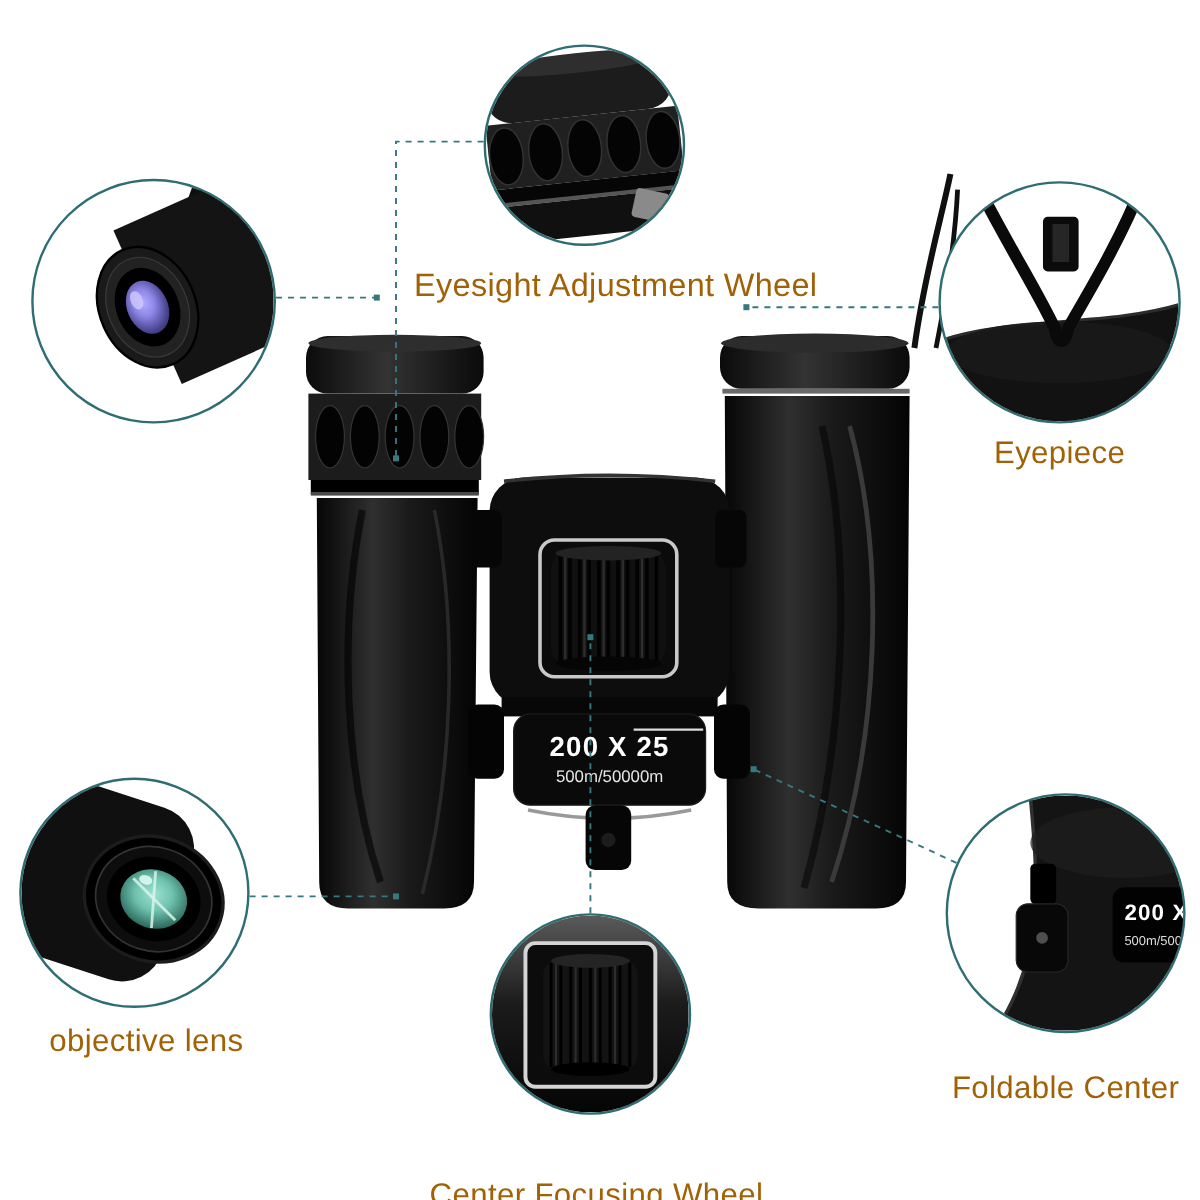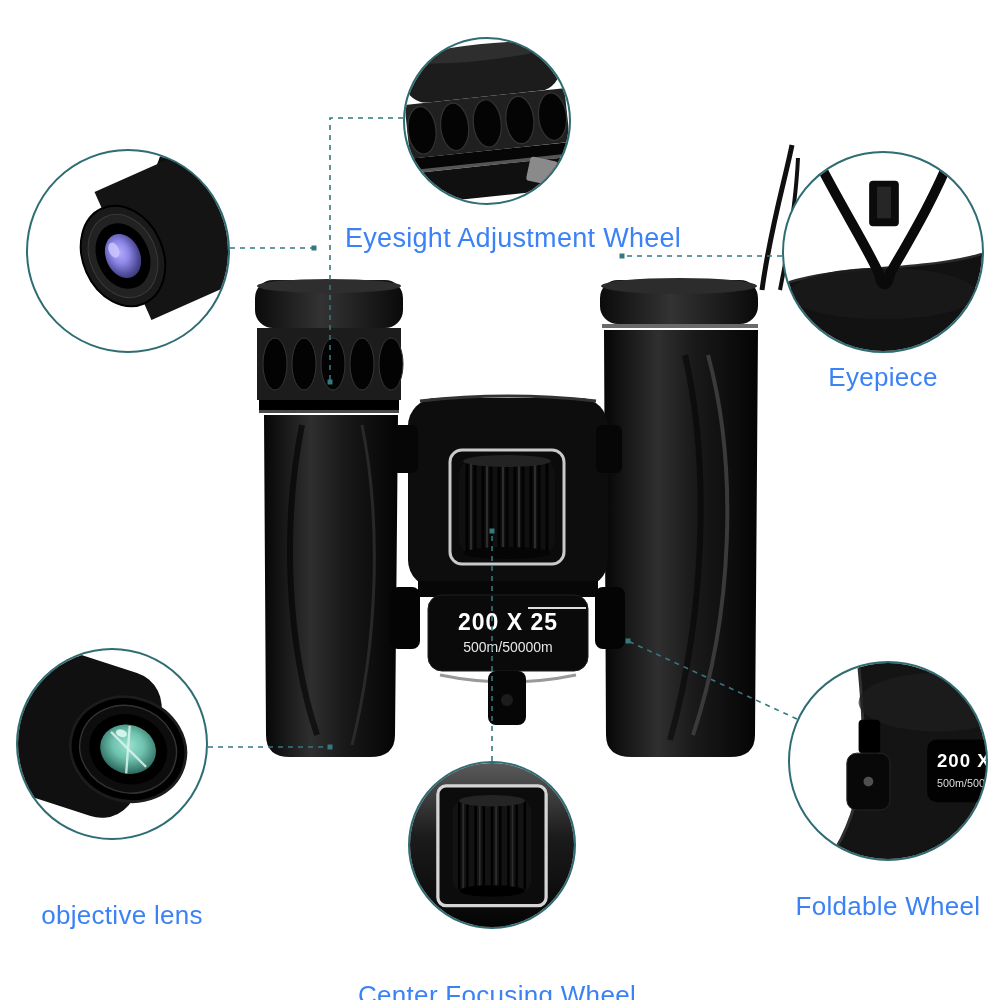--- a/index.html
+++ b/index.html
@@ -4,21 +4,21 @@
 <style>
   html,body{margin:0;padding:0;background:#ffffff;}
   body{font-family:"Liberation Sans", sans-serif;}
   #stage{position:relative;width:1000px;height:1000px;background:#ffffff;overflow:hidden;}
   .callout-circle{
     position:absolute;border:2px solid #2d6d73;border-radius:50%;
     background:#ffffff;overflow:hidden;box-sizing:border-box;
   }
   .callout-circle svg{display:block;width:100%;height:100%;}
   .part-label{
-    position:absolute;color:#3b82f6;font-size:26px;letter-spacing:.3px;
+    position:absolute;color:#a16207;font-size:26px;letter-spacing:.3px;
     white-space:nowrap;
   }
   .centered{text-align:center;}
   #binos-svg{position:absolute;left:240px;top:140px;}
   #connector-svg{position:absolute;left:0;top:0;pointer-events:none;}
 </style>
 </head>
 <body>
 
 <div id="stage">
@@ -263,19 +263,19 @@
       <text x="150" y="106" font-family="Liberation Sans, sans-serif" font-size="19" font-weight="bold" fill="#ffffff" letter-spacing="1">200 X 25</text>
       <text x="150" y="127" font-family="Liberation Sans, sans-serif" font-size="11" fill="#dddddd">500m/50000m</text>
     </svg>
   </div>
 
   <div class="part-label" style="left:345px;top:223px;font-size:27px;">Eyesight Adjustment Wheel</div>
 
 
   <div class="part-label centered" style="left:783px;top:362px;width:200px;">Eyepiece</div>
 
-  <div class="part-label centered" style="left:12px;top:852px;width:220px;margin-top:48px;">objective lens</div>
+  <div class="part-label centered" style="left:12px;top:852px;width:220px;">objective lens</div>
 
   <div class="part-label centered" style="left:347px;top:980px;width:300px;">Center Focusing Wheel</div>
 
-  <div class="part-label centered" style="left:783px;top:891px;width:210px;">Foldable Wheel</div>
+  <div class="part-label centered" style="left:783px;top:891px;width:210px;">Foldable Center</div>
 
 </div>
 
 </body></html>

